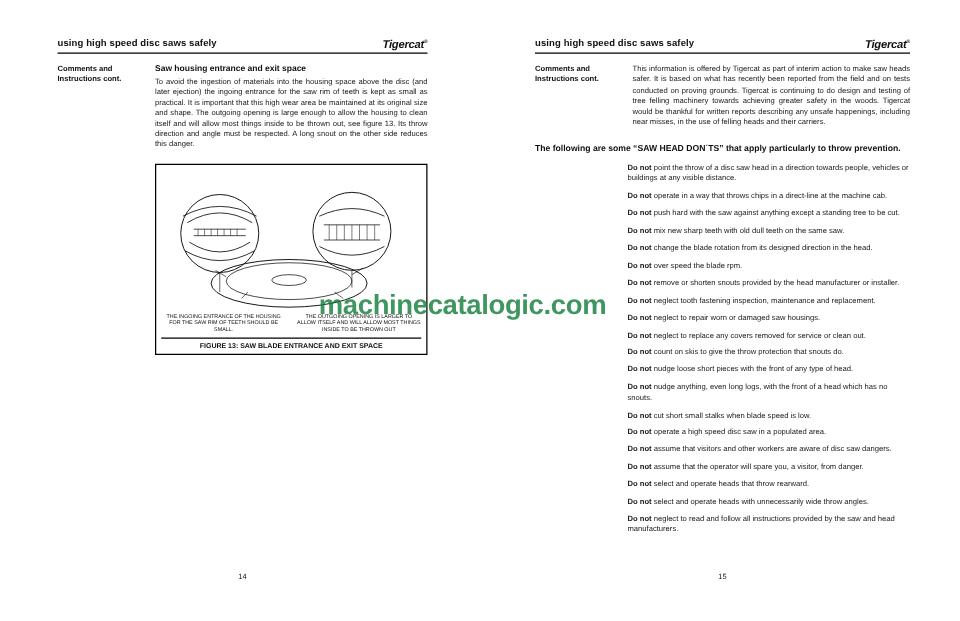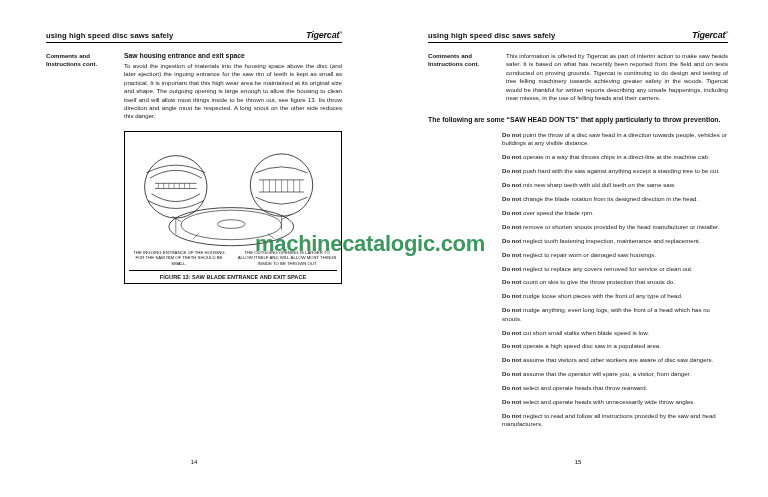--- a/index.html
+++ b/index.html
@@ -35,21 +35,21 @@
     bottom: 20px;
   }
   .page.right .page-inner {
     left: 44px;
     right: 40px;
   }
   
   .hdr {
     display: flex;
     justify-content: space-between;
-    align-items: center;
+    align-items: flex-start;
     border-bottom: 1.2px solid #000;
     padding-bottom: 2px;
   }
   .hdr-title {
     font-size: 7.6px;
     font-weight: bold;
     color: #111;
     letter-spacing: 0.1px;
   }
   .hdr-brand {

